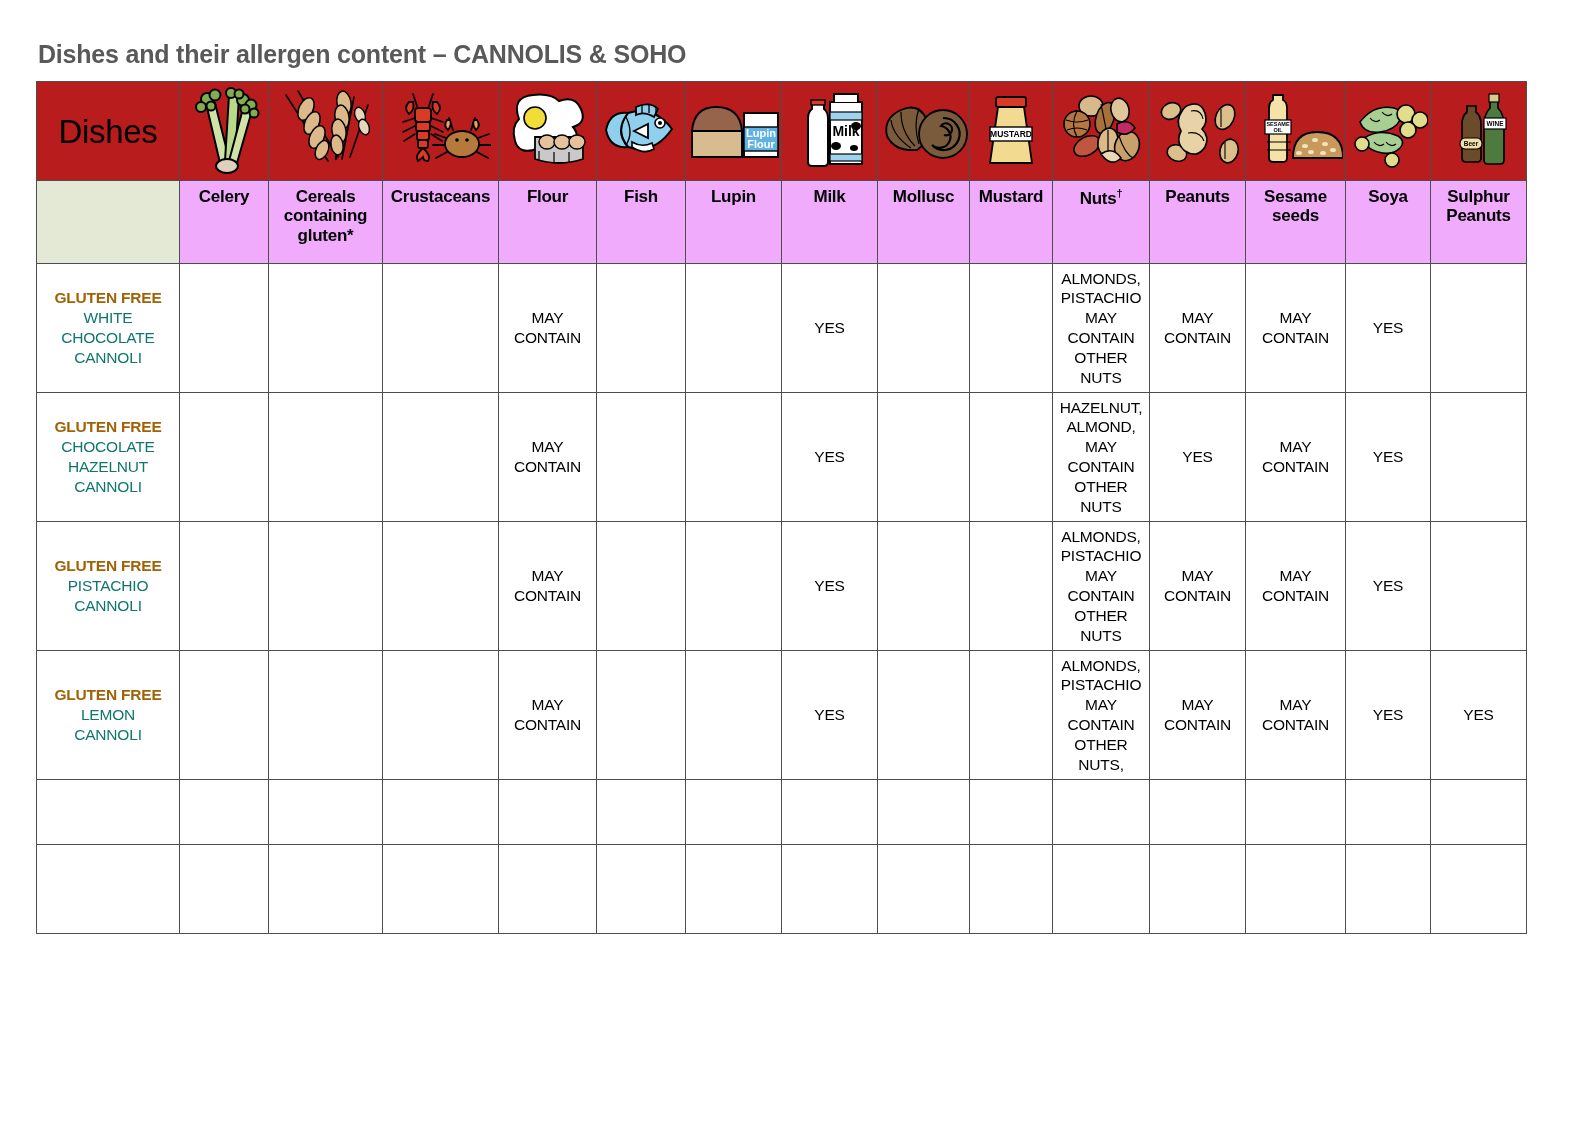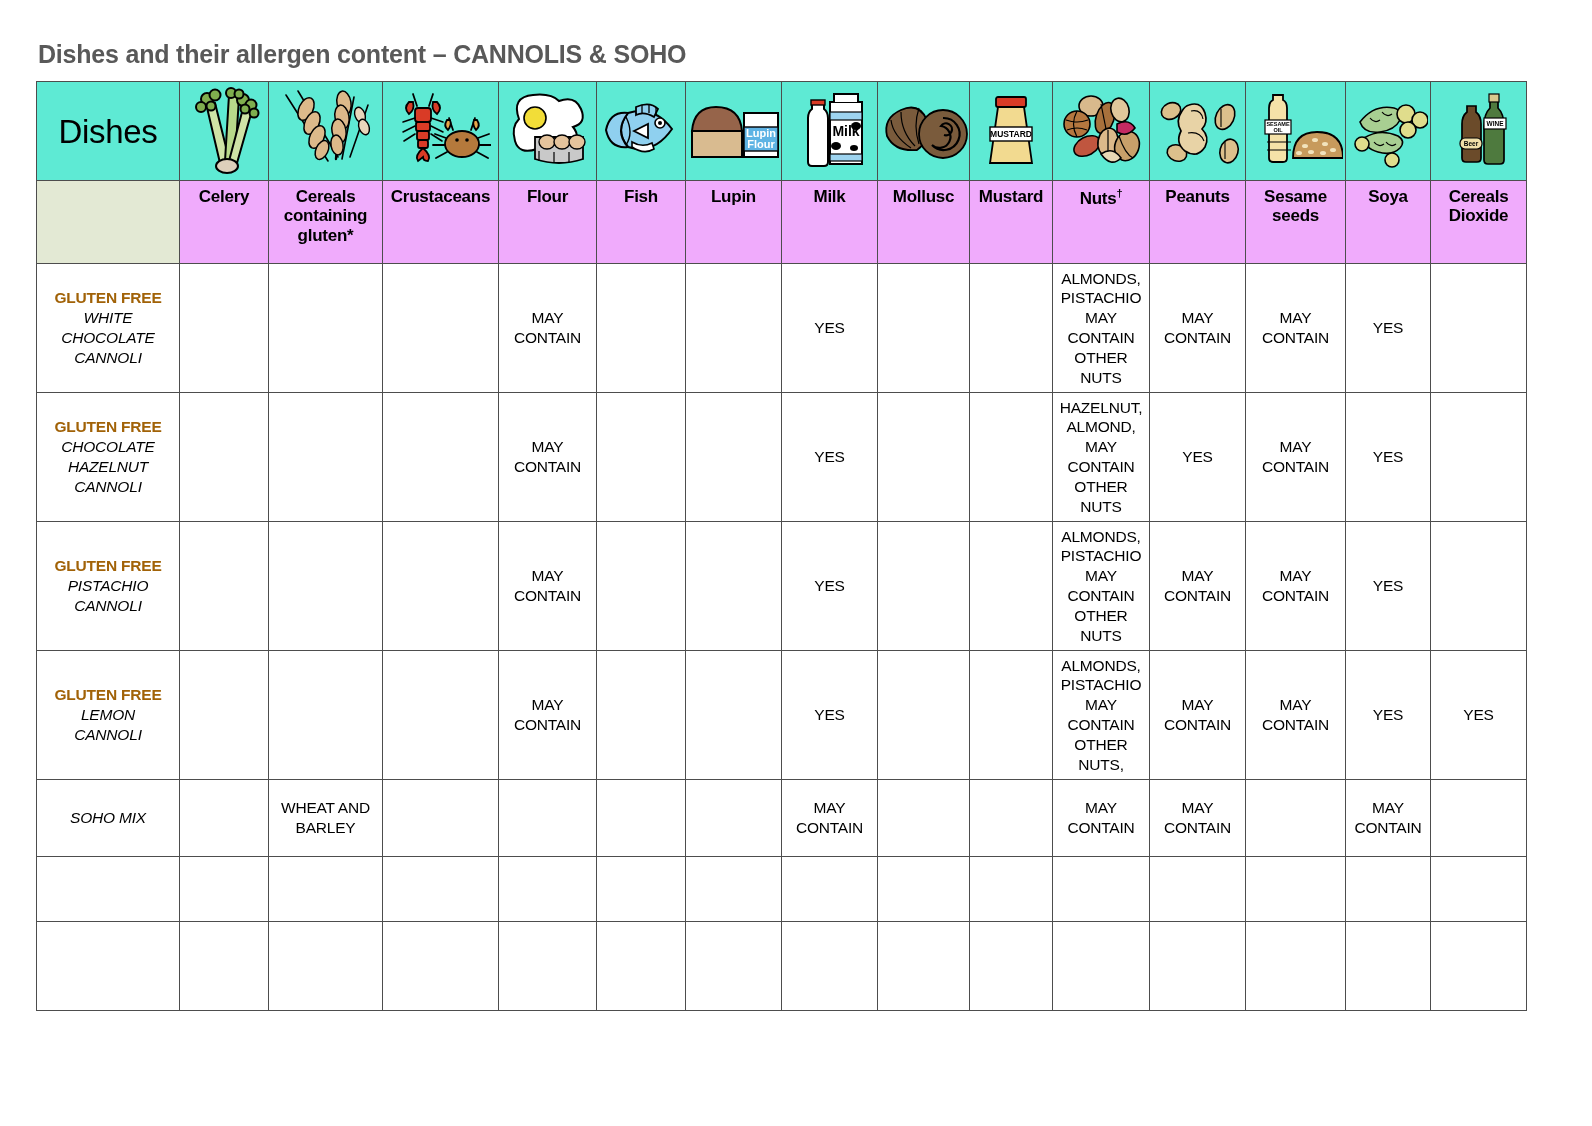--- a/index.html
+++ b/index.html
@@ -61,21 +61,21 @@
   col.c-milk { width: 96px; }
   col.c-moll { width: 92px; }
   col.c-must { width: 83px; }
   col.c-nuts { width: 97px; }
   col.c-pea  { width: 96px; }
   col.c-ses  { width: 100px; }
   col.c-soya { width: 85px; }
   col.c-sul  { width: 96px; }
 
   
-  tr.icon-row td { height: 98px; background:#5eead4; }
+  tr.icon-row td { height: 98px; background:#b91c1c; }
   .icon-cell-inner {
     height: 98px;
     display: flex;
     align-items: center;
     justify-content: center;
   }
   .dishes-label {
     font-size: 33px;
     font-weight: normal;
     color: #000;
@@ -107,21 +107,21 @@
     padding: 3px 2px;
   }
   td.dishname {
     text-align: left;
     padding-left: 6px;
     font-size: 15.5px;
     line-height: 1.32;
     letter-spacing: -0.2px;
   }
   .gf { color: #a16207; font-weight: bold; display: block; }
-  .dishrest { color: #000000; display: block; white-space: pre-line; font-style: italic; }
+  .dishrest { color: #0f766e; display: block; white-space: pre-line; }
   td.val { white-space: pre-line; }
   tr.r1 td { height: 122px; }
   tr.r2 td { height: 122px; }
   tr.r3 td { height: 122px; }
   tr.r4 td { height: 122px; }
   tr.r5 td { height: 70px; }
   tr.r6 td { height: 58px; }
   tr.r7 td { height: 82px; }
 </style>
 </head>
@@ -491,21 +491,21 @@
         <td>
             <span class="hdrtxt">Peanuts</span>
           </td>
         <td>
             <span class="hdrtxt">Sesame seeds</span>
           </td>
         <td>
             <span class="hdrtxt">Soya</span>
           </td>
         <td>
-            <span class="hdrtxt">Cereals Dioxide</span>
+            <span class="hdrtxt">Sulphur Peanuts</span>
           </td>
       </tr>
 
       <tr class="data-row r1">
         <td class="dishname">
           <span class="gf">GLUTEN FREE</span>
           <span class="dishrest">WHITE
 CHOCOLATE
 CANNOLI</span>
         </td>
@@ -616,44 +616,20 @@
 OTHER
 NUTS,</td>
         <td class="val">MAY
 CONTAIN</td>
         <td class="val">MAY
 CONTAIN</td>
         <td class="val">YES</td>
         <td class="val">YES</td>
       </tr>
 
-      <tr class="data-row r5">
-        <td class="dishname">
-          <span class="dishrest">SOHO MIX</span>
-        </td>
-        <td class="val"></td>
-        <td class="val">WHEAT AND
-BARLEY</td>
-        <td class="val"></td>
-        <td class="val"></td>
-        <td class="val"></td>
-        <td class="val"></td>
-        <td class="val">MAY
-CONTAIN</td>
-        <td class="val"></td>
-        <td class="val"></td>
-        <td class="val">MAY
-CONTAIN</td>
-        <td class="val">MAY
-CONTAIN</td>
-        <td class="val"></td>
-        <td class="val">MAY
-CONTAIN</td>
-        <td class="val"></td>
-      </tr>
 
       <tr class="data-row r6">
         <td class="dishname"></td>
         <td class="val"></td>
         <td class="val"></td>
         <td class="val"></td>
         <td class="val"></td>
         <td class="val"></td>
         <td class="val"></td>
         <td class="val"></td>

